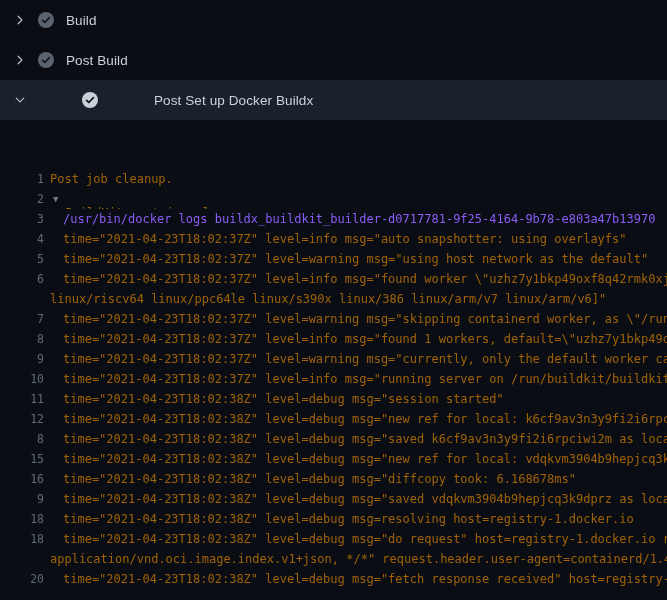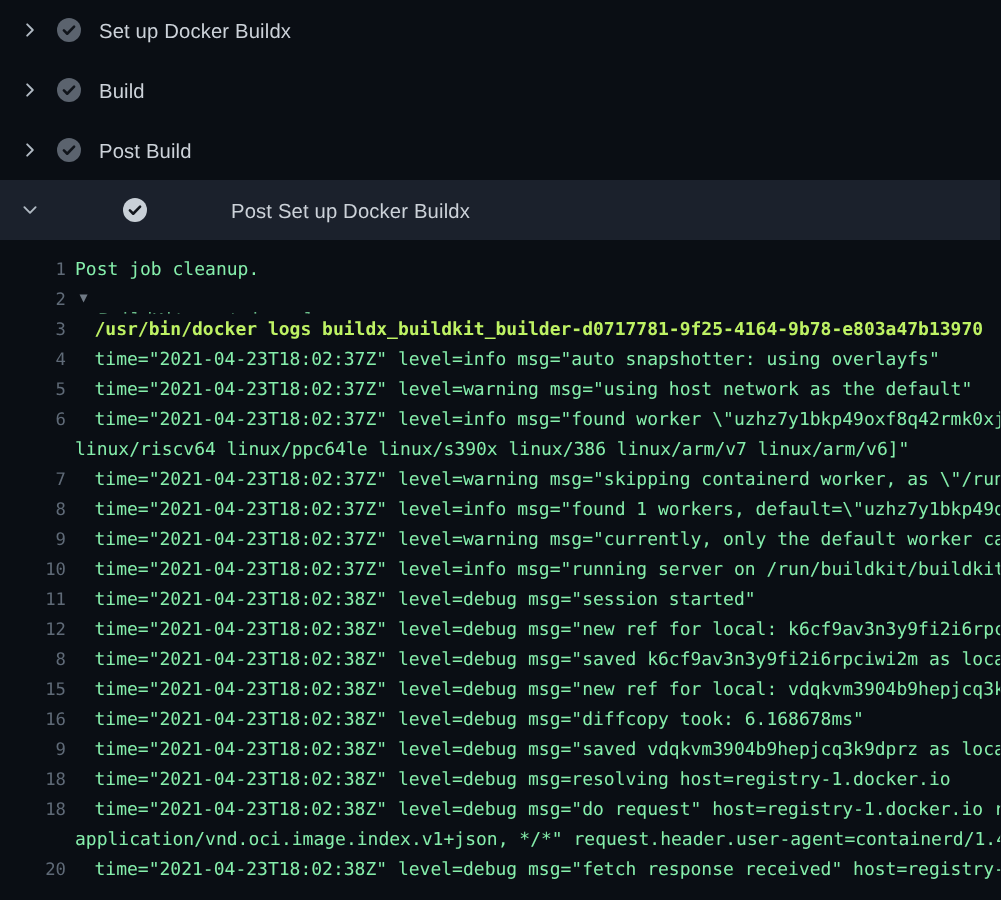--- a/index.html
+++ b/index.html
@@ -26,51 +26,37 @@
   .log{
     position:absolute;top:160px;left:0;right:0;bottom:0;
     padding-top:9px;overflow:hidden;
     font-family:"DejaVu Sans Mono",monospace;font-size:12px;
   }
   .lrow{height:20px;display:flex;align-items:center;white-space:pre;overflow:hidden;}
   .ln{
     width:46px;flex:none;text-align:right;padding-right:2px;box-sizing:border-box;
     color:#5f6a77;font-size:11.5px;cursor:pointer;
   }
-  .lt{color:#86efac;white-space:pre;overflow:hidden;flex:none;}
+  .lt{color:#a16207;white-space:pre;overflow:hidden;flex:none;}
   .lt.top,.lt.cont{padding-left:4px;}
   .lt.grp{padding-left:17px;}
-  .lt.cmd{padding-left:17px;color:#bef264;font-weight:bold;}
+  .lt.cmd{padding-left:17px;color:#8b5cf6;font-weight:normal;}
   .lt.group{padding-left:0;cursor:pointer;margin-top:28px;}
   .tri{
     color:#707a85;font-size:9px;margin-left:7px;margin-right:7px;
     flex:none;cursor:pointer;
   }
 </style>
 </head>
 <body>
 
 <div class="app">
 
   <div class="steps">
 
-    <div class="step-row">
-      <span class="chev">
-        <svg width="12" height="12" viewBox="0 0 16 16">
-            <path d="M5.5 3l5 5-5 5" fill="none" stroke="currentColor" stroke-width="1.7" stroke-linecap="round" stroke-linejoin="round"></path>
-          </svg>
-      </span>
-      <span class="check">
-        <svg width="16" height="16" viewBox="0 0 16 16">
-            <circle cx="8" cy="8" r="8" fill="currentColor"></circle>
-            <path d="M4.6 8.3l2.2 2.2 4.6-4.8" fill="none" stroke="#11151b" stroke-width="1.7" stroke-linecap="round" stroke-linejoin="round"></path>
-          </svg>
-      </span>
-      <span class="step-label">Set up Docker Buildx</span>
-    </div>
 
     <div class="step-row">
       <span class="chev">
         <svg width="12" height="12" viewBox="0 0 16 16">
             <path d="M5.5 3l5 5-5 5" fill="none" stroke="currentColor" stroke-width="1.7" stroke-linecap="round" stroke-linejoin="round"></path>
           </svg>
       </span>
       <span class="check">
         <svg width="16" height="16" viewBox="0 0 16 16">
             <circle cx="8" cy="8" r="8" fill="currentColor"></circle>

